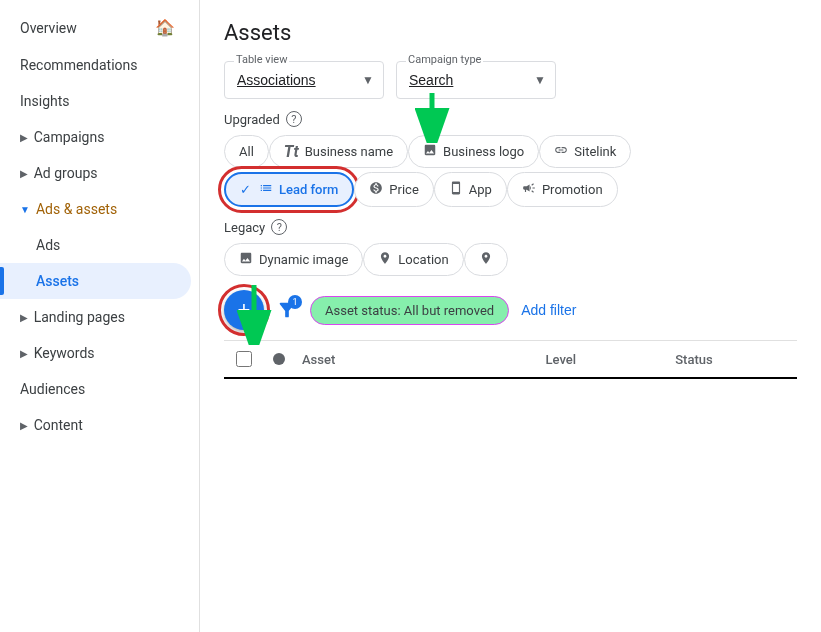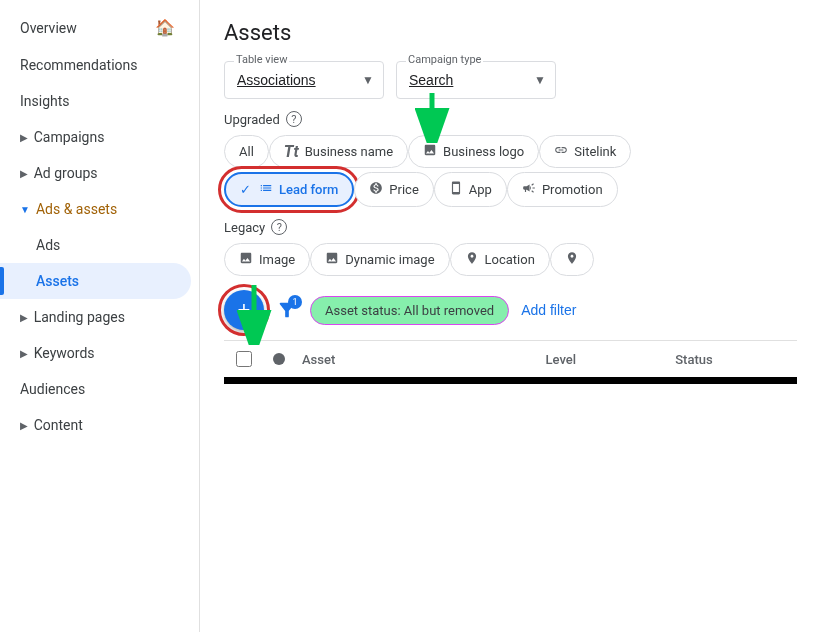--- a/index.html
+++ b/index.html
@@ -223,21 +223,21 @@
       background: none;
       border: none;
       font-weight: 500;
     }
 
     
     .table-header {
       display: flex;
       align-items: center;
       border-top: 1px solid #e0e0e0;
-      border-bottom: 7px solid #000000;
+      border-bottom: 2px solid #000000;
       padding: 10px 0;
       gap: 0;
     }
     .table-header .col-check {
       width: 40px;
       display: flex;
       align-items: center;
       justify-content: center;
     }
     .table-header .col-dot {
@@ -427,28 +427,20 @@
       </svg>
     </div>
 
     <div class="chips-row">
       <div class="chip">
         <span class="chip-icon">
           <svg width="14" height="14" viewBox="0 0 24 24" fill="#5f6368">
               <path d="M21 19V5c0-1.1-.9-2-2-2H5c-1.1 0-2 .9-2 2v14c0 1.1.9 2 2 2h14c1.1 0 2-.9 2-2zM8.5 13.5l2.5 3.01L14.5 12l4.5 6H5l3.5-4.5z"></path>
             </svg>
         </span>
-        <span>Image</span>
-      </div>
-      <div class="chip">
-        <span class="chip-icon">
-          <svg width="14" height="14" viewBox="0 0 24 24" fill="#5f6368">
-              <path d="M21 19V5c0-1.1-.9-2-2-2H5c-1.1 0-2 .9-2 2v14c0 1.1.9 2 2 2h14c1.1 0 2-.9 2-2zM8.5 13.5l2.5 3.01L14.5 12l4.5 6H5l3.5-4.5z"></path>
-            </svg>
-        </span>
         <span>Dynamic image</span>
       </div>
       <div class="chip">
         <span class="chip-icon">
           <svg width="14" height="14" viewBox="0 0 24 24" fill="#5f6368">
               <path d="M12 2C8.13 2 5 5.13 5 9c0 5.25 7 13 7 13s7-7.75 7-13c0-3.87-3.13-7-7-7zm0 9.5c-1.38 0-2.5-1.12-2.5-2.5s1.12-2.5 2.5-2.5 2.5 1.12 2.5 2.5-1.12 2.5-2.5 2.5z"></path>
             </svg>
         </span>
         <span>Location</span>
       </div>

